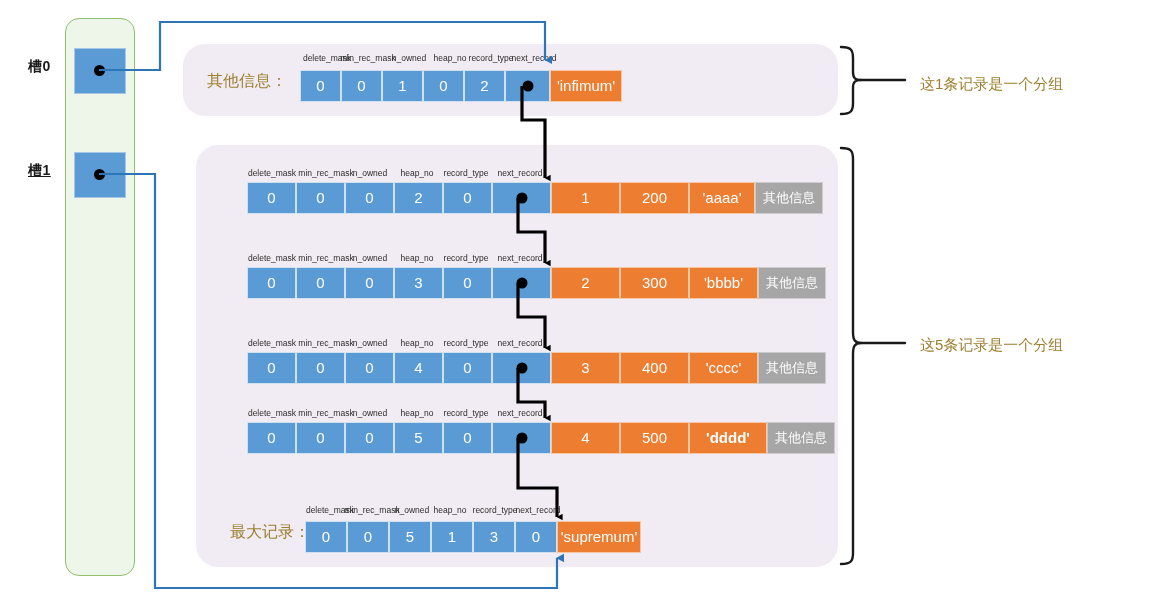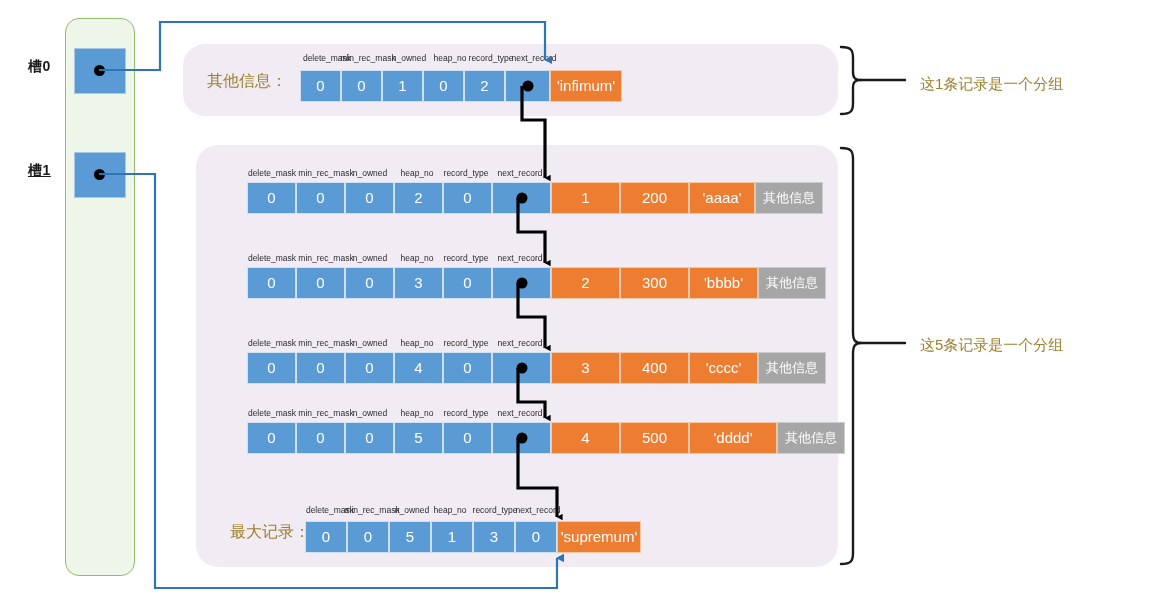--- a/index.html
+++ b/index.html
@@ -198,21 +198,21 @@
     <div class="cell blue" style="width:49px;">0</div>
     <div class="cell blue" style="width:49px;">0</div>
     <div class="cell blue" style="width:49px;">0</div>
     <div class="cell blue" style="width:49px;">5</div>
     <div class="cell blue" style="width:49px;">0</div>
     <div class="cell ptr" style="width:59px;">
       <span class="ptr-dot"></span>
     </div>
     <div class="cell orange" style="width:69px;">4</div>
     <div class="cell orange" style="width:69px;">500</div>
-    <div class="cell orange" style="width:88px;">'dddd'</div>
+    <div class="cell orange" style="width:78px;font-weight:bold;">'dddd'</div>
     <div class="cell grey cn" style="width:68px;">其他信息</div>
   </div>
 
   <div class="reclabel" style="left:230px;top:522px;font-family:Liberation Serif, serif;">最大记录：</div>
 
   <div class="hdrs" style="left:0;top:505px;">
     <span class="hdr" style="left:330px;">delete_mask</span>
     <span class="hdr" style="left:372px;">min_rec_mask</span>
     <span class="hdr" style="left:412px;">n_owned</span>
     <span class="hdr" style="left:450px;">heap_no</span>

